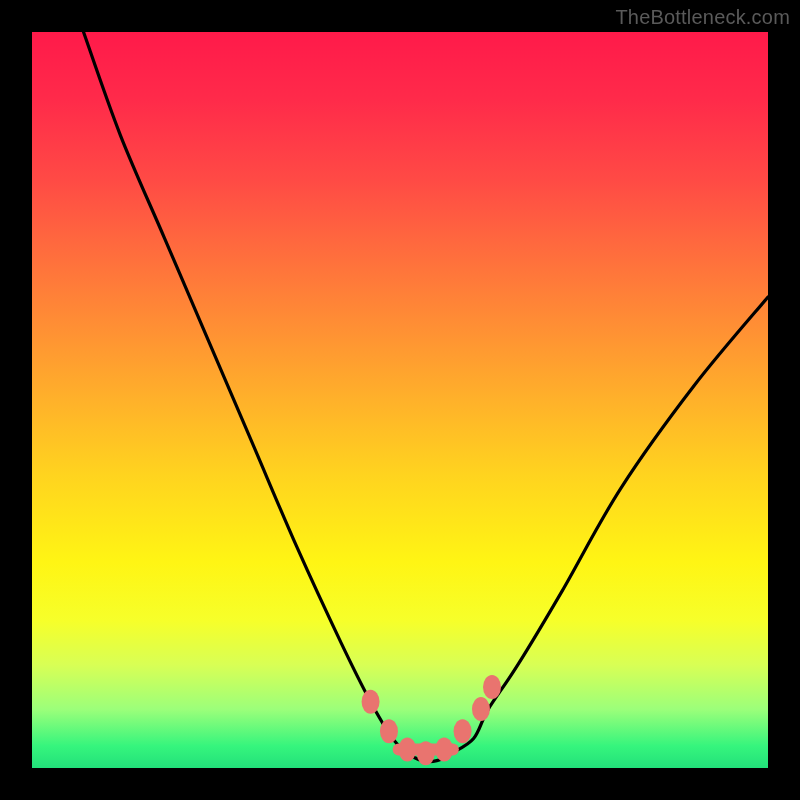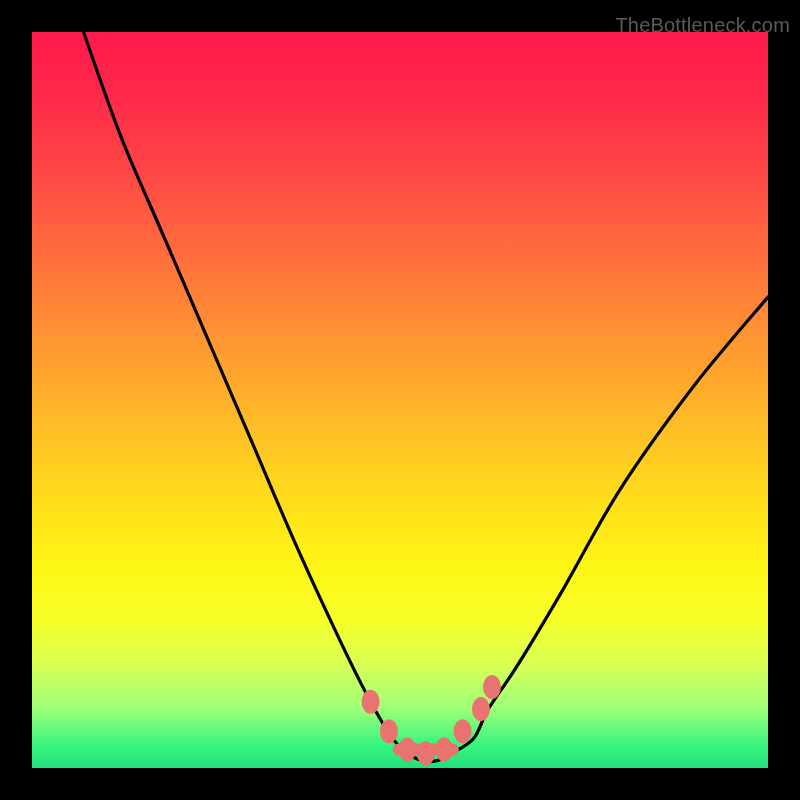--- a/index.html
+++ b/index.html
@@ -46,21 +46,20 @@
     height: 100%;
   }
   .attribution {
     position: absolute;
     top: 6px;
     right: 10px;
     color: #5a5a5a;
     font-size: 20px;
     font-weight: 500;
     letter-spacing: 0.2px;
-    margin-top: 8px;
   }
 </style>
 </head>
 <body>
 
 <div class="attribution">TheBottleneck.com</div>
 
 <div class="frame">
   <div class="gradient"></div>
   <svg class="curve" viewBox="0 0 736 736" preserveAspectRatio="none">

